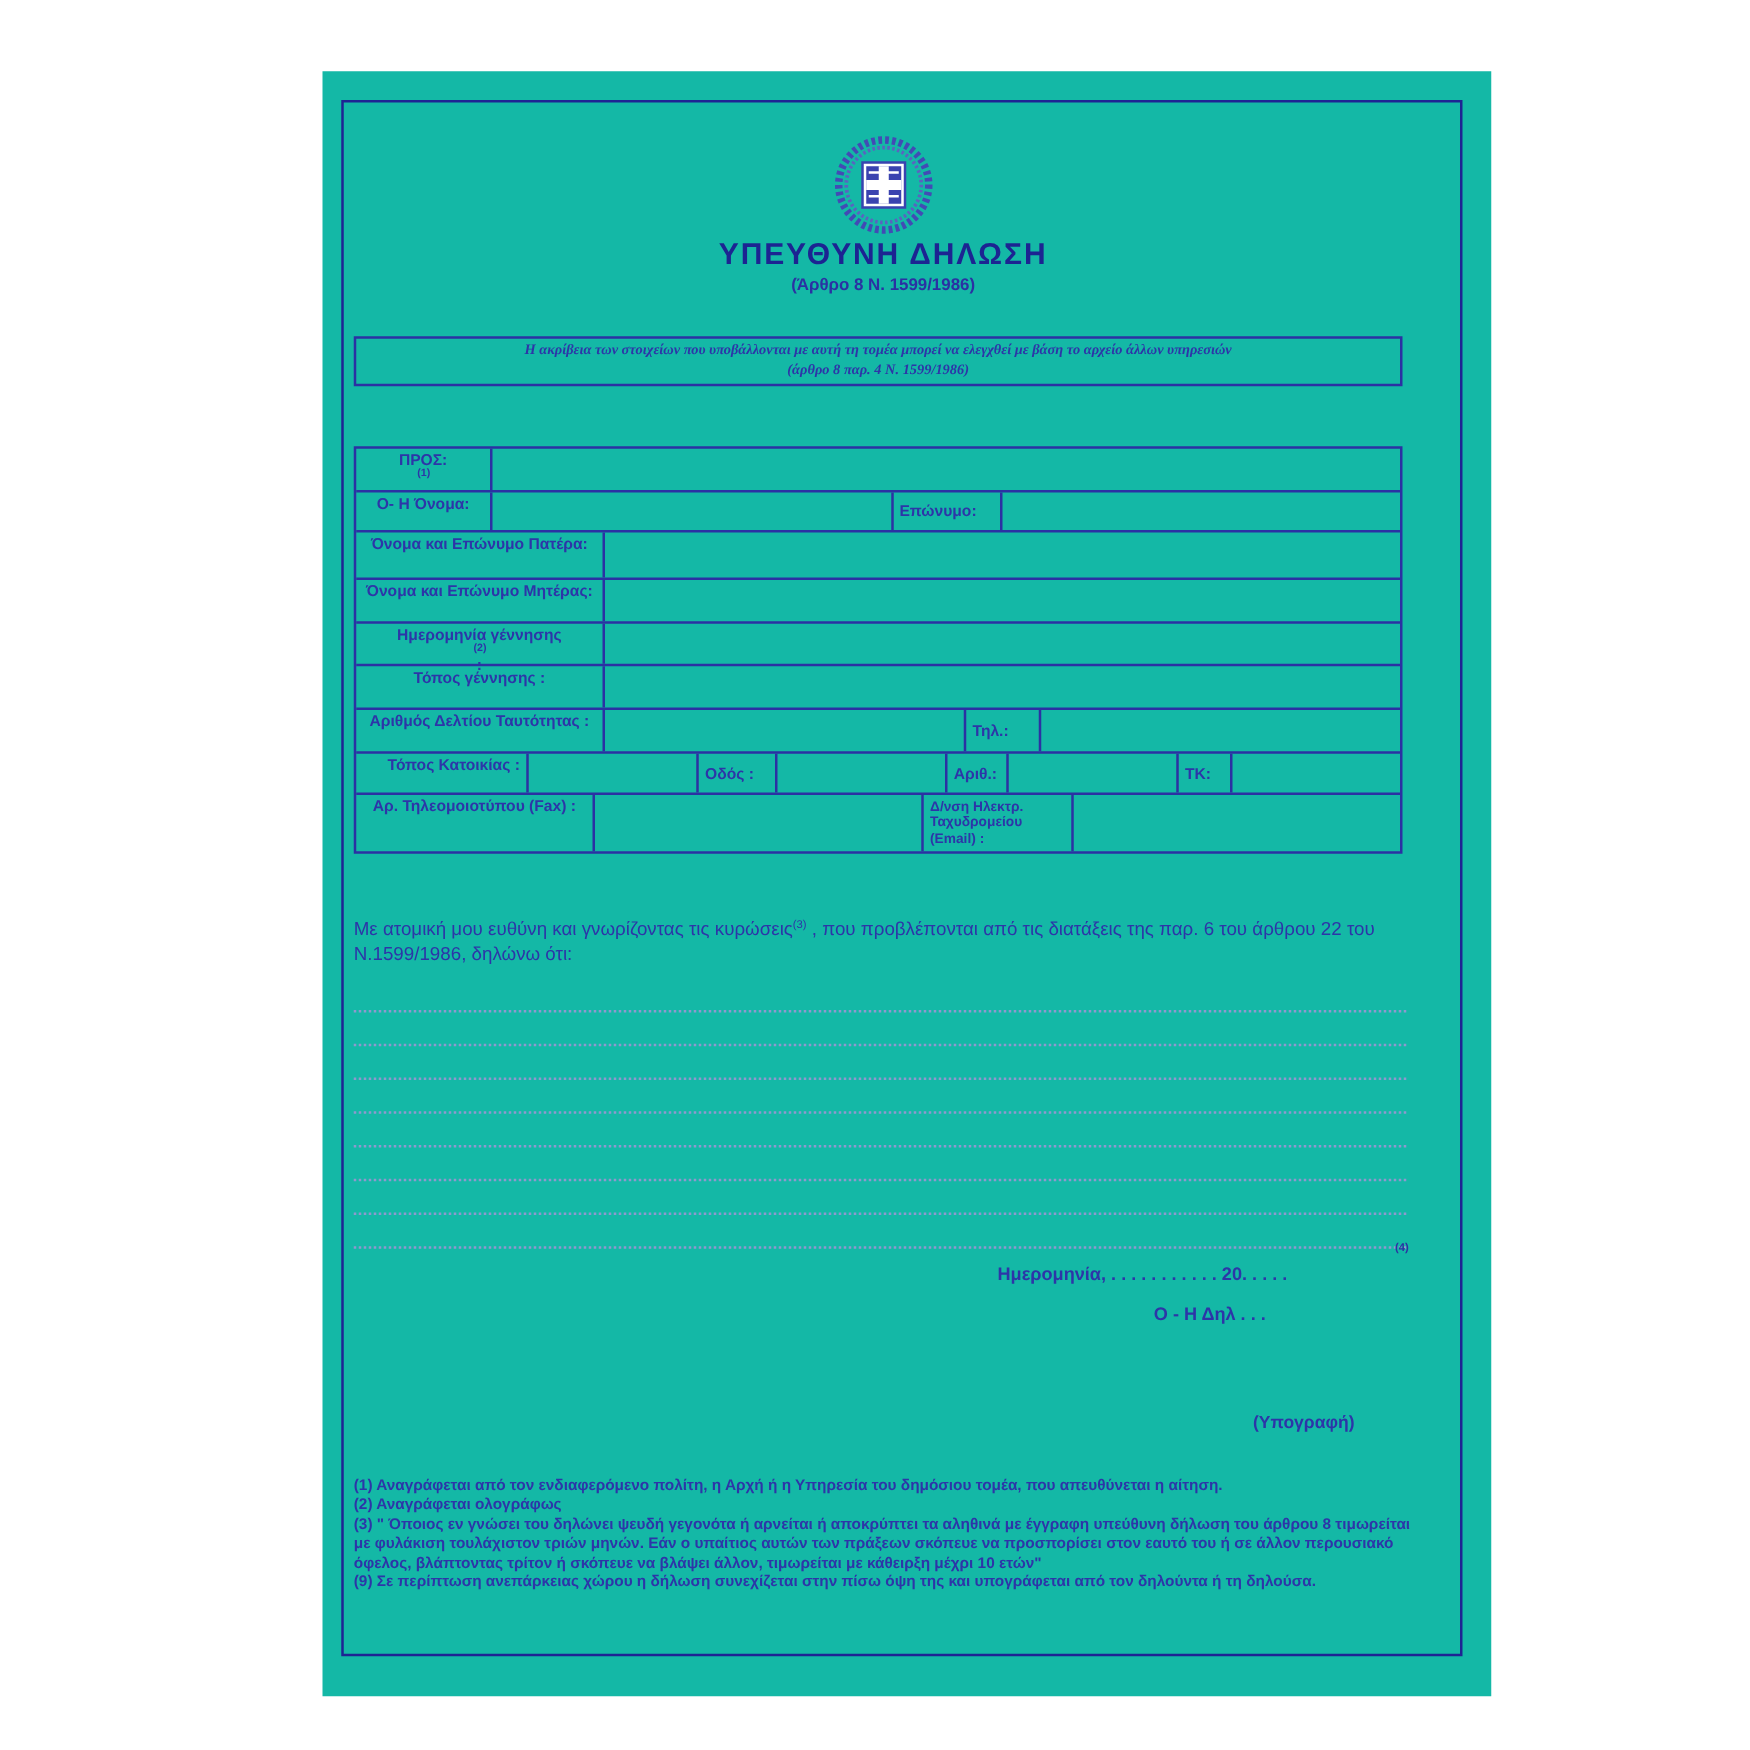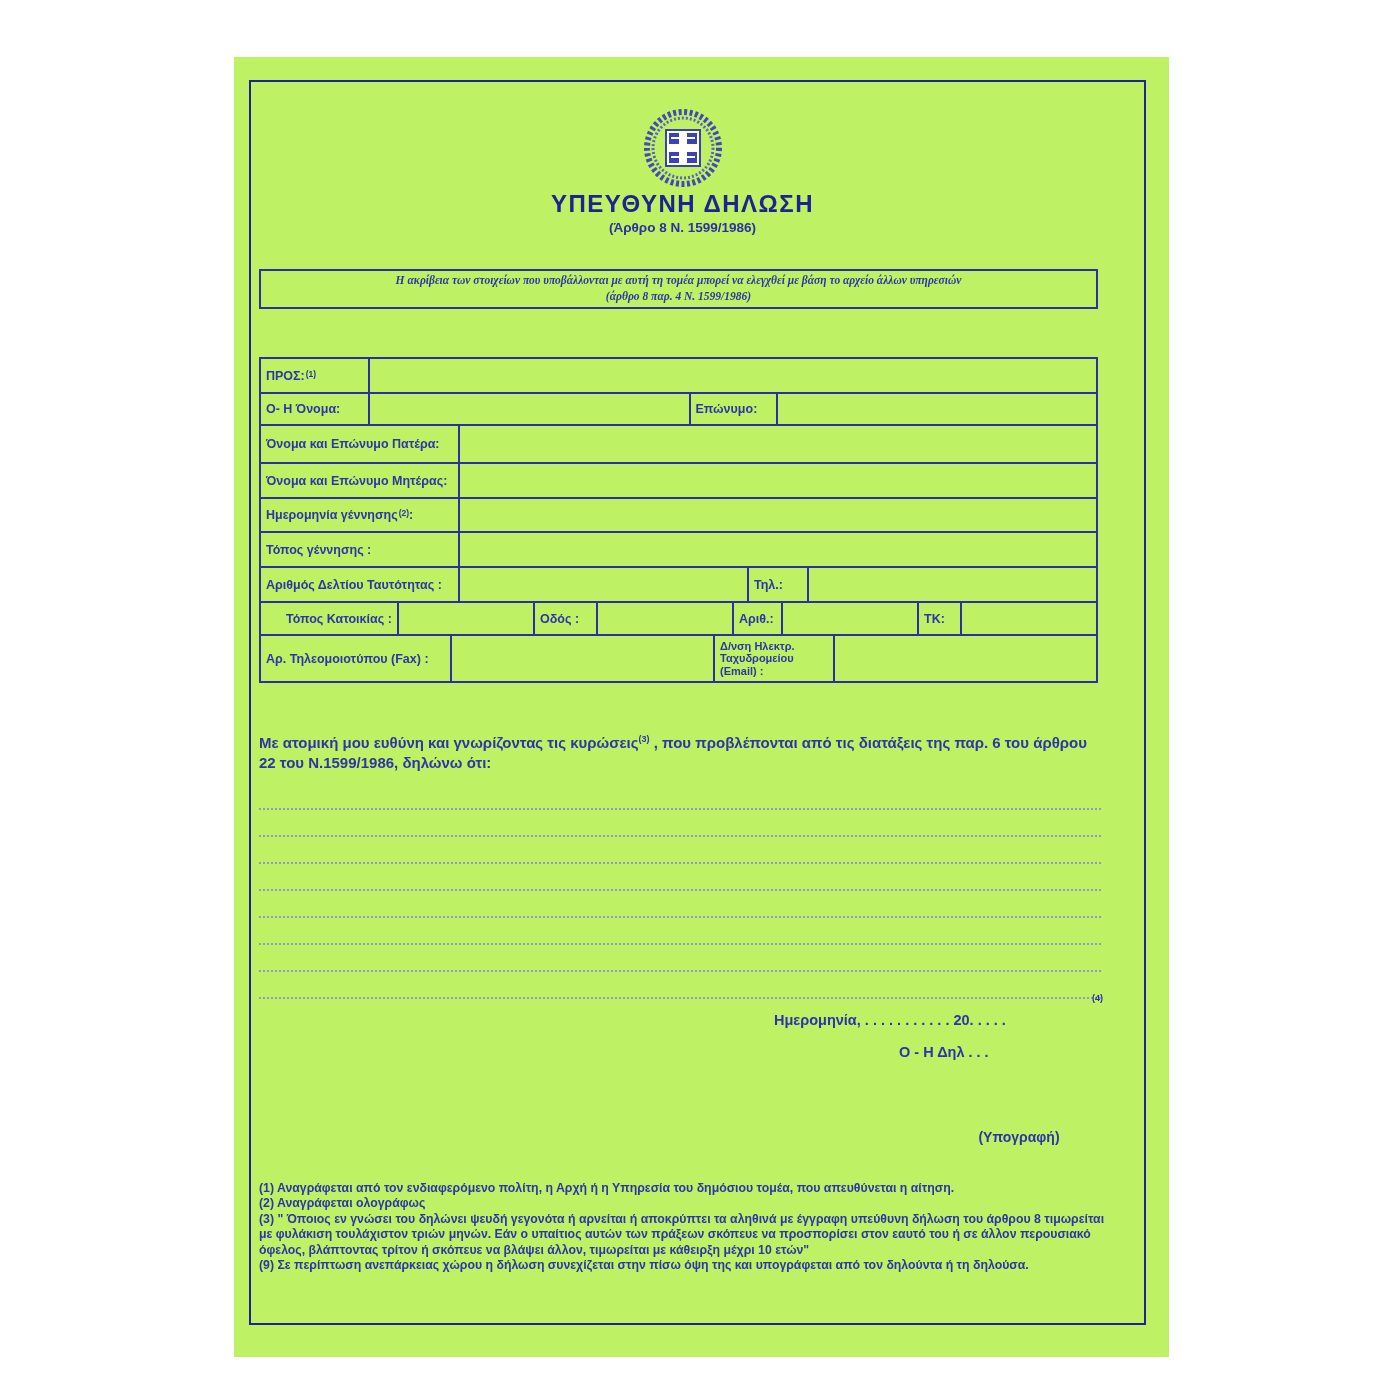--- a/index.html
+++ b/index.html
@@ -1,21 +1,21 @@
 <!DOCTYPE html>
 <html><head>
 <meta charset="utf-8">
 <style>
   * { margin:0; padding:0; box-sizing:border-box; }
   html,body { width:1400px; height:1400px; background:#ffffff;
               font-family:"Liberation Sans", sans-serif; }
   .canvas { position:relative; width:1400px; height:1400px; background:#ffffff; overflow:hidden; }
 
-  .sheet { position:absolute; left:234px; top:57px; width:935px; height:1300px;
-           background:#bef264; }
+  .sheet { position:absolute; left:258px; top:57px; width:935px; height:1300px;
+           background:#14b8a6; }
   .frame { position:absolute; left:15px; top:23px; width:897px; height:1245px;
            border:2px solid #1e2493; }
 
   .emblem-wrap { position:absolute; left:0; top:50px; width:897px; text-align:center; }
   .title   { position:absolute; left:0; top:133px; width:897px; text-align:center;
              color:#1c2492; font-size:24px; font-weight:bold; letter-spacing:1.5px; }
   .subtitle{ position:absolute; left:0; top:163px; width:897px; text-align:center;
              color:#2b31a3; font-size:13.5px; font-weight:bold; }
 
   .notice { position:absolute; left:25px; top:212px; width:839px; height:40px;
@@ -23,36 +23,36 @@
             align-items:center; justify-content:center;
             font-family:"Liberation Serif", serif; font-style:italic; font-weight:bold;
             color:#2d35a8; font-size:11.5px; line-height:1.35; text-align:center; }
 
   .tbl { position:absolute; left:25px; top:300px; width:839px;
          border:2px solid #2b31a3; background:transparent; }
   .trow { display:flex; border-top:2px solid #2b31a3; }
   .trow:first-child { border-top:none; }
   .tcell { border-left:2px solid #2b31a3; display:flex; align-items:center;
            padding:2px 5px; color:#2d35a8; font-size:12.5px; font-weight:bold; }
-  .tcell:first-child { border-left:none; }
+  .tcell:first-child { border-left:none;flex-direction:column; }
   .tcell.field { flex:1 1 auto; }
   .tcell sup { font-size:8.5px; margin-left:1px; transform:translateY(-2px); }
   .tcell.small { font-size:11px; line-height:1.15; align-items:center; }
 
   .h33{height:33px;} .h32{height:32px;} .h38{height:38px;} .h35{height:35px;}
   .h34{height:34px;} .h47{height:47px;}
   .w107{flex:0 0 107px;} .w300{flex:0 0 300px;} .w87{flex:0 0 87px;}
   .w197{flex:0 0 197px;} .w246{flex:0 0 246px;} .w60{flex:0 0 60px;}
   .w136{flex:0 0 136px;padding-left:25px;} .w219{flex:0 0 219px;} .w63{flex:0 0 63px;}
   .w172{flex:0 0 172px;} .w49{flex:0 0 49px;} .w56{flex:0 0 56px;}
   .w43{flex:0 0 43px;} .w189{flex:0 0 189px;} .w254{flex:0 0 254px;}
   .w120{flex:0 0 120px;}
 
   .decl { position:absolute; left:25px; top:676px; width:842px;
-          color:#2d35a8; font-size:15px; font-weight:bold; line-height:1.35; }
+          color:#2d35a8; font-size:15px; font-weight:normal; line-height:1.35; }
   .decl sup { font-size:9px; }
 
   .lines { position:absolute; left:25px; top:726px; width:842px; }
   .dotline { position:relative; height:27px;
              border-bottom:2px dotted #8f98cf; }
   .dotline .endsup { position:absolute; right:-2px; bottom:-6px;
              color:#2b31a3; font-size:9px; font-weight:bold; }
 
   .dateline { position:absolute; left:540px; top:955px; width:300px;
               color:#2d35a8; font-size:14.5px; font-weight:bold; white-space:nowrap; }

